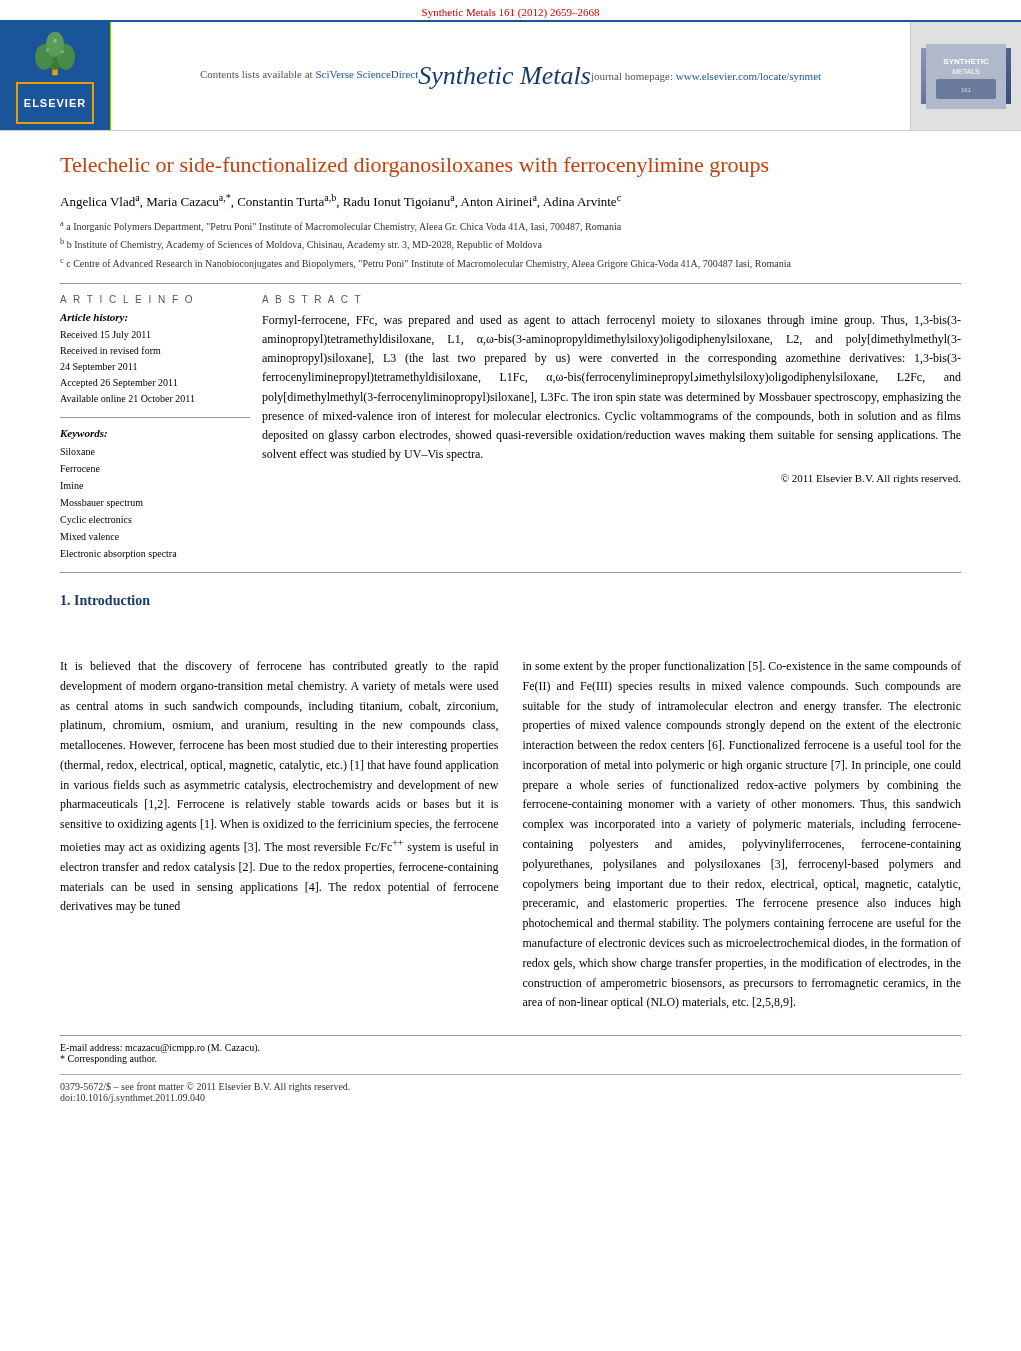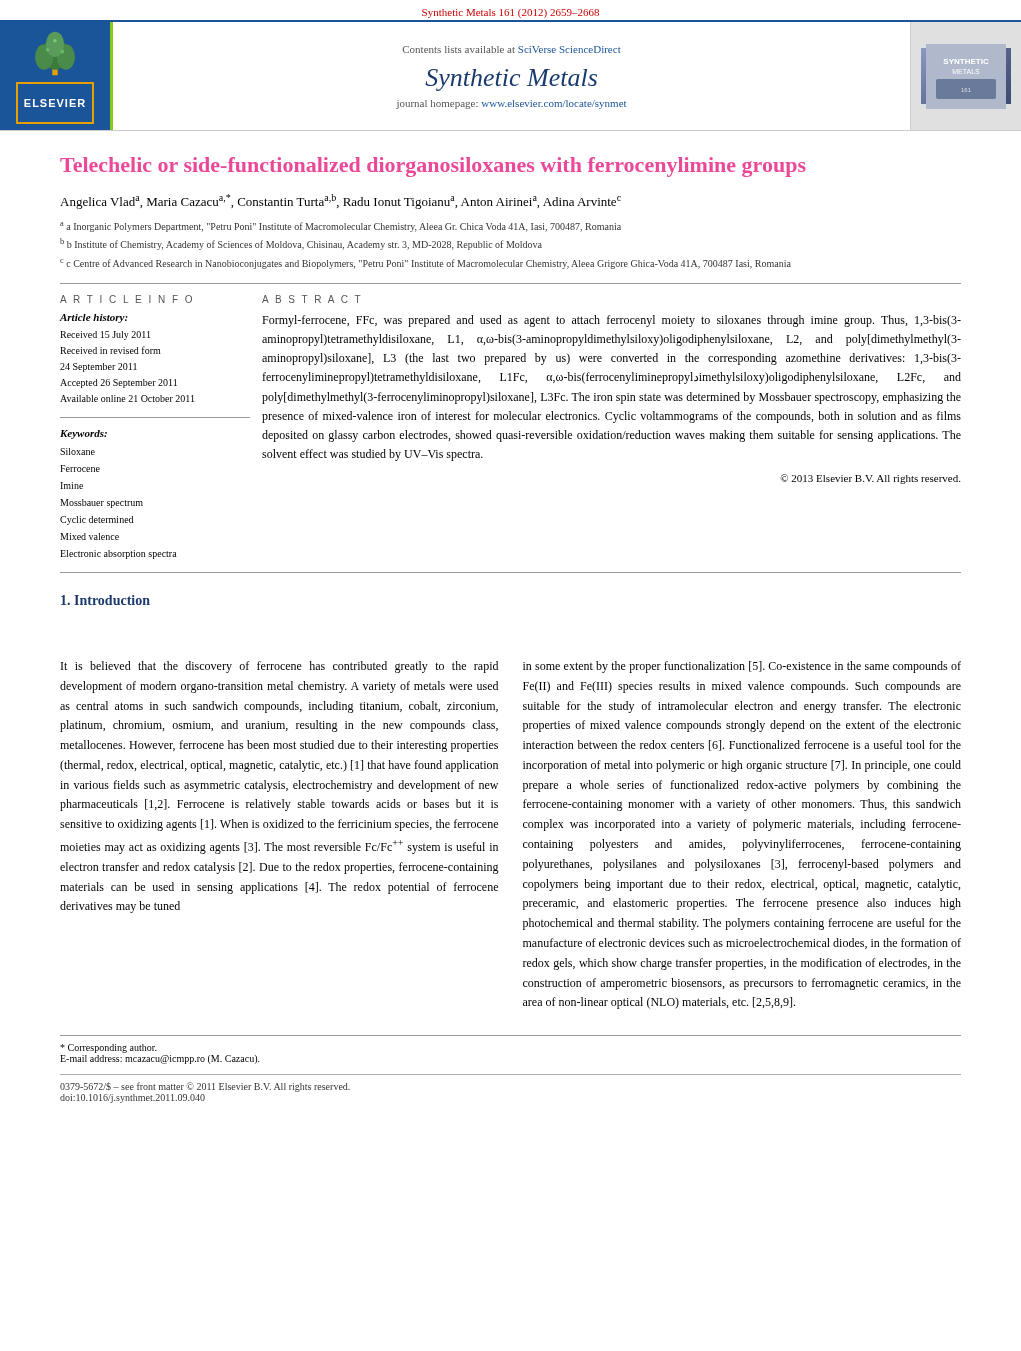--- a/index.html
+++ b/index.html
@@ -50,25 +50,25 @@
       margin-top: 4px;
       background: #1a5499;
     }
     .elsevier-tree {
       width: 60px;
       height: 50px;
     }
     .header-center {
       flex: 1;
       display: flex;
-      flex-direction: column;
+      flex-direction: row;
       align-items: center;
       justify-content: center;
       padding: 8px;
-      border-left: 3px solid #84cc16;
+      border-left: 1px solid #84cc16;
       border-right: 1px solid #ccc;
     }
     .sciverse-line {
       font-size: 11px;
       color: #555;
       margin-bottom: 4px;
     }
     .sciverse-line a {
       color: #1a5499;
       text-decoration: none;
@@ -106,22 +106,22 @@
       color: #fff;
       text-align: center;
       font-family: Arial;
     }
     
     .article-content {
       padding: 20px 60px 20px 60px;
     }
     .article-title {
       font-size: 22px;
-      font-weight: bold;
-      color: #ec4899;
+      font-weight: normal;
+      color: #c2410c;
       margin-bottom: 12px;
       line-height: 1.3;
     }
     .authors {
       font-size: 13px;
       margin-bottom: 8px;
       color: #000;
     }
     .authors sup {
       font-size: 10px;
@@ -319,32 +319,32 @@
             <div>Available online 21 October 2011</div>
           </div>
         </div>
         <div class="col-left-divider"></div>
         <div class="keywords-section">
           <div class="keywords-title">Keywords:</div>
           <div class="keyword-item">Siloxane</div>
           <div class="keyword-item">Ferrocene</div>
           <div class="keyword-item">Imine</div>
           <div class="keyword-item">Mossbauer spectrum</div>
-          <div class="keyword-item">Cyclic determined</div>
+          <div class="keyword-item">Cyclic electronics</div>
           <div class="keyword-item">Mixed valence</div>
           <div class="keyword-item">Electronic absorption spectra</div>
         </div>
       </div>
 
       <div class="col-right">
         <div class="section-label">A B S T R A C T</div>
         <div class="abstract-text">
           Formyl-ferrocene, FFc, was prepared and used as agent to attach ferrocenyl moiety to siloxanes through imine group. Thus, 1,3-bis(3-aminopropyl)tetramethyldisiloxane, L1, α,ω-bis(3-aminopropyldimethylsiloxy)oligodiphenylsiloxane, L2, and poly[dimethylmethyl(3-aminopropyl)siloxane], L3 (the last two prepared by us) were converted in the corresponding azomethine derivatives: 1,3-bis(3-ferrocenyliminepropyl)tetramethyldisiloxane, L1Fc, α,ω-bis(ferrocenyliminepropylدimethylsiloxy)oligodiphenylsiloxane, L2Fc, and poly[dimethylmethyl(3-ferrocenyliminopropyl)siloxane], L3Fc. The iron spin state was determined by Mossbauer spectroscopy, emphasizing the presence of mixed-valence iron of interest for molecular electronics. Cyclic voltammograms of the compounds, both in solution and as films deposited on glassy carbon electrodes, showed quasi-reversible oxidation/reduction waves making them suitable for sensing applications. The solvent effect was studied by UV–Vis spectra.
         </div>
-        <div class="copyright">© 2013 Elsevier B.V. All rights reserved.</div>
+        <div class="copyright">© 2011 Elsevier B.V. All rights reserved.</div>
       </div>
     </div>
 
     <hr class="divider">
 
     <div class="intro-section">
       <div class="section-title">
         <span>1.</span>
         <span>Introduction</span>
       </div>
@@ -358,25 +358,25 @@
         </div>
 
         <div class="intro-col">
           <p>
             in some extent by the proper functionalization [5]. Co-existence in the same compounds of Fe(II) and Fe(III) species results in mixed valence compounds. Such compounds are suitable for the study of intramolecular electron and energy transfer. The electronic properties of mixed valence compounds strongly depend on the extent of the electronic interaction between the redox centers [6]. Functionalized ferrocene is a useful tool for the incorporation of metal into polymeric or high organic structure [7]. In principle, one could prepare a whole series of functionalized redox-active polymers by combining the ferrocene-containing monomer with a variety of other monomers. Thus, this sandwich complex was incorporated into a variety of polymeric materials, including ferrocene-containing polyesters and amides, polyvinyliferrocenes, ferrocene-containing polyurethanes, polysilanes and polysiloxanes [3], ferrocenyl-based polymers and copolymers being important due to their redox, electrical, optical, magnetic, catalytic, preceramic, and elastomeric properties. The ferrocene presence also induces high photochemical and thermal stability. The polymers containing ferrocene are useful for the manufacture of electronic devices such as microelectrochemical diodes, in the formation of redox gels, which show charge transfer properties, in the modification of electrodes, in the construction of amperometric biosensors, as precursors to ferromagnetic ceramics, in the area of non-linear optical (NLO) materials, etc. [2,5,8,9].
           </p>
         </div>
       </div>
 
       <div class="footnote-section">
-        <div>* Corresponding author.</div>
         <div>
           <span>E-mail address:</span>
           <span>mcazacu@icmpp.ro (M. Cazacu).</span>
         </div>
+        <div>* Corresponding author.</div>
       </div>
 
       <div class="bottom-info">
         <div>0379-5672/$ – see front matter © 2011 Elsevier B.V. All rights reserved.</div>
         <div>doi:10.1016/j.synthmet.2011.09.040</div>
       </div>
     </div>
   </div>
 </div>
 

